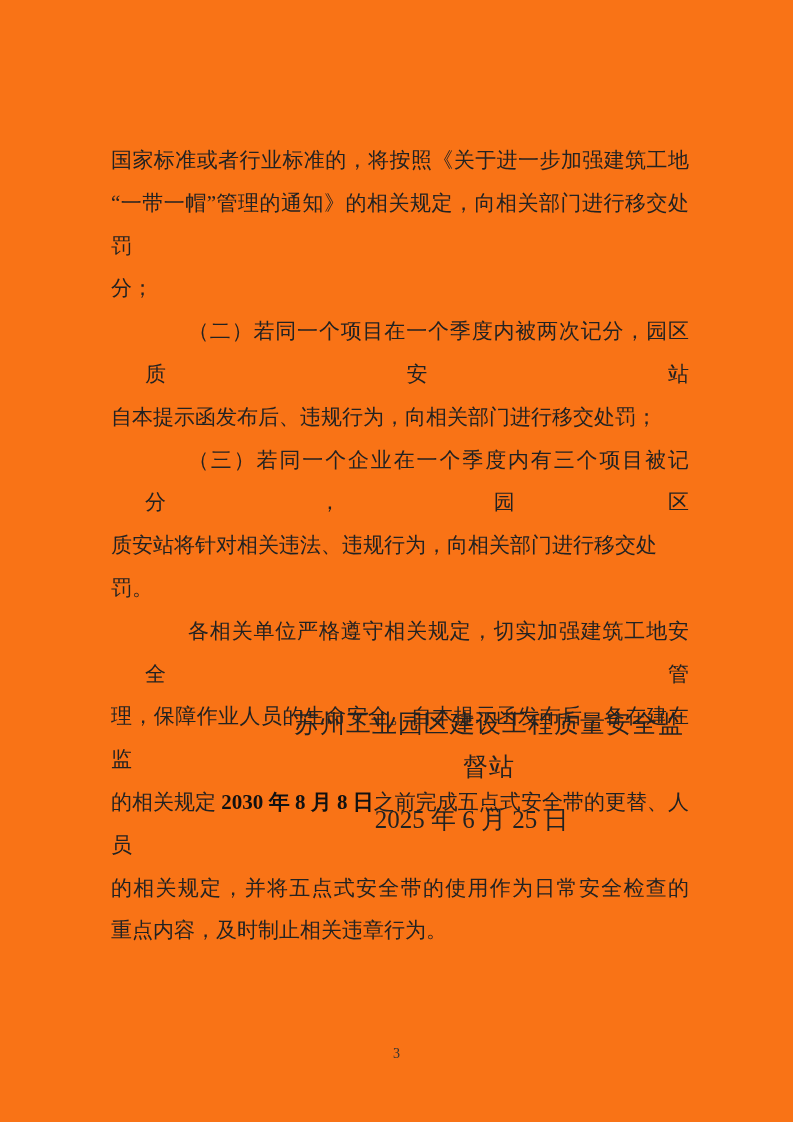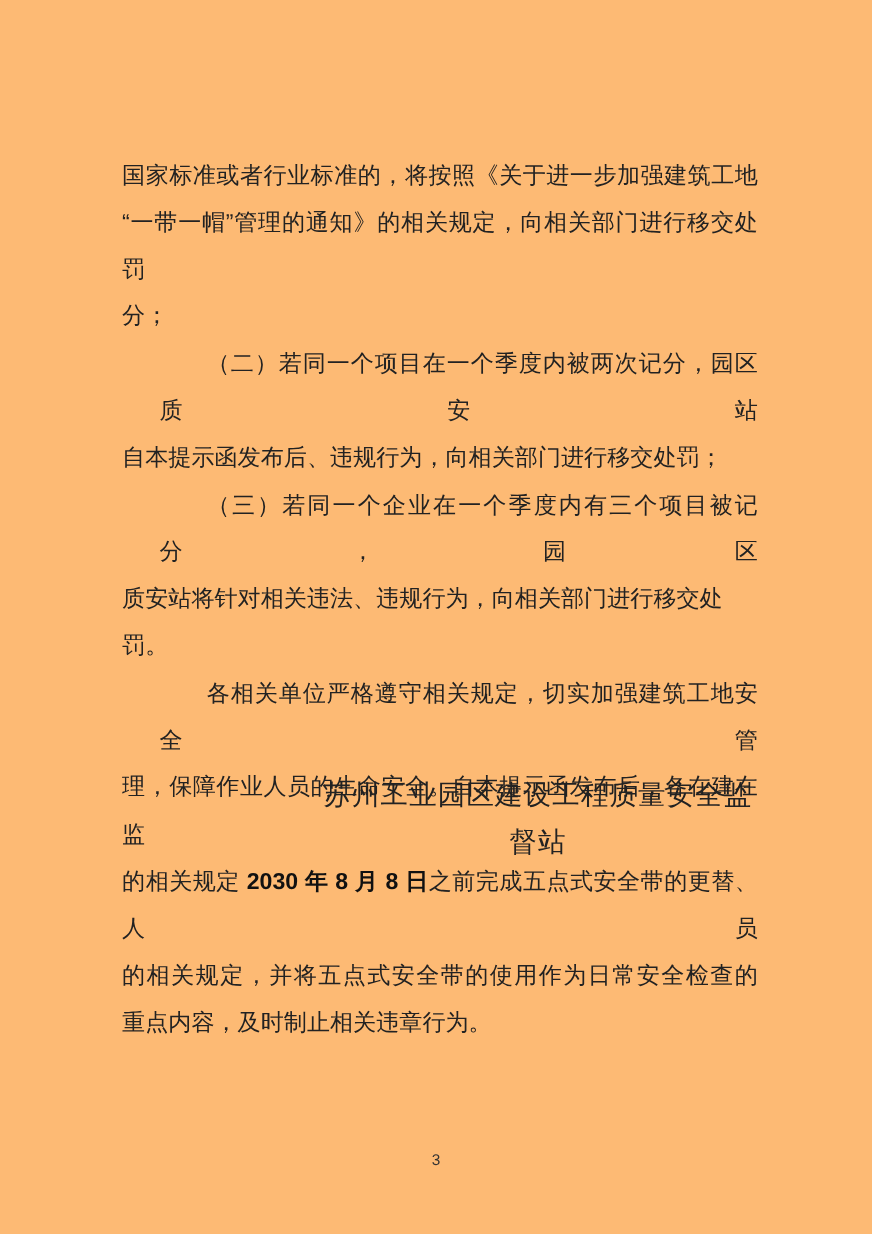--- a/index.html
+++ b/index.html
@@ -4,23 +4,23 @@
 <style>
   html, body {
     margin: 0;
     padding: 0;
     background: #ffffff;
   }
   .page {
     position: relative;
     width: 793px;
     height: 1122px;
-    background: #fdba74;
+    background: #f97316;
     overflow: hidden;
-    font-family: Liberation Sans, sans-serif;
+    font-family: Liberation Serif, serif;
     color: #222222;
   }
   .doc-body {
     position: absolute;
     left: 111px;
     top: 139px;
     width: 578px;
     font-size: 21px;
     line-height: 42.8px;
   }
@@ -99,17 +99,18 @@
         <div class="line indent"><span class="">各相关单位严格遵守相关规定，切实加强建筑工地安全管</span></div>
         <div class="line"><span class="">理，保障作业人员的生命安全。自本提示函发布后，各在建在监</span></div>
         <div class="line"><span class="">的相关规定 </span><span class="bold">2030 年 8 月 8 日</span><span class="">之前完成五点式安全带的更替、人员</span></div>
         <div class="line"><span class="">的相关规定，并将五点式安全带的使用作为日常安全检查的</span></div>
         <div class="line last"><span class="">重点内容，及时制止相关违章行为。</span></div>
       </div>
     </div>
 
   <div class="signature-block">
     <div class="sig-org">苏州工业园区建设工程质量安全监督站</div>
+    <div class="sig-date">2025 年 6 月 25 日</div>
   </div>
 
   <div class="page-number">3</div>
 
 </div>
 
 </body></html>

